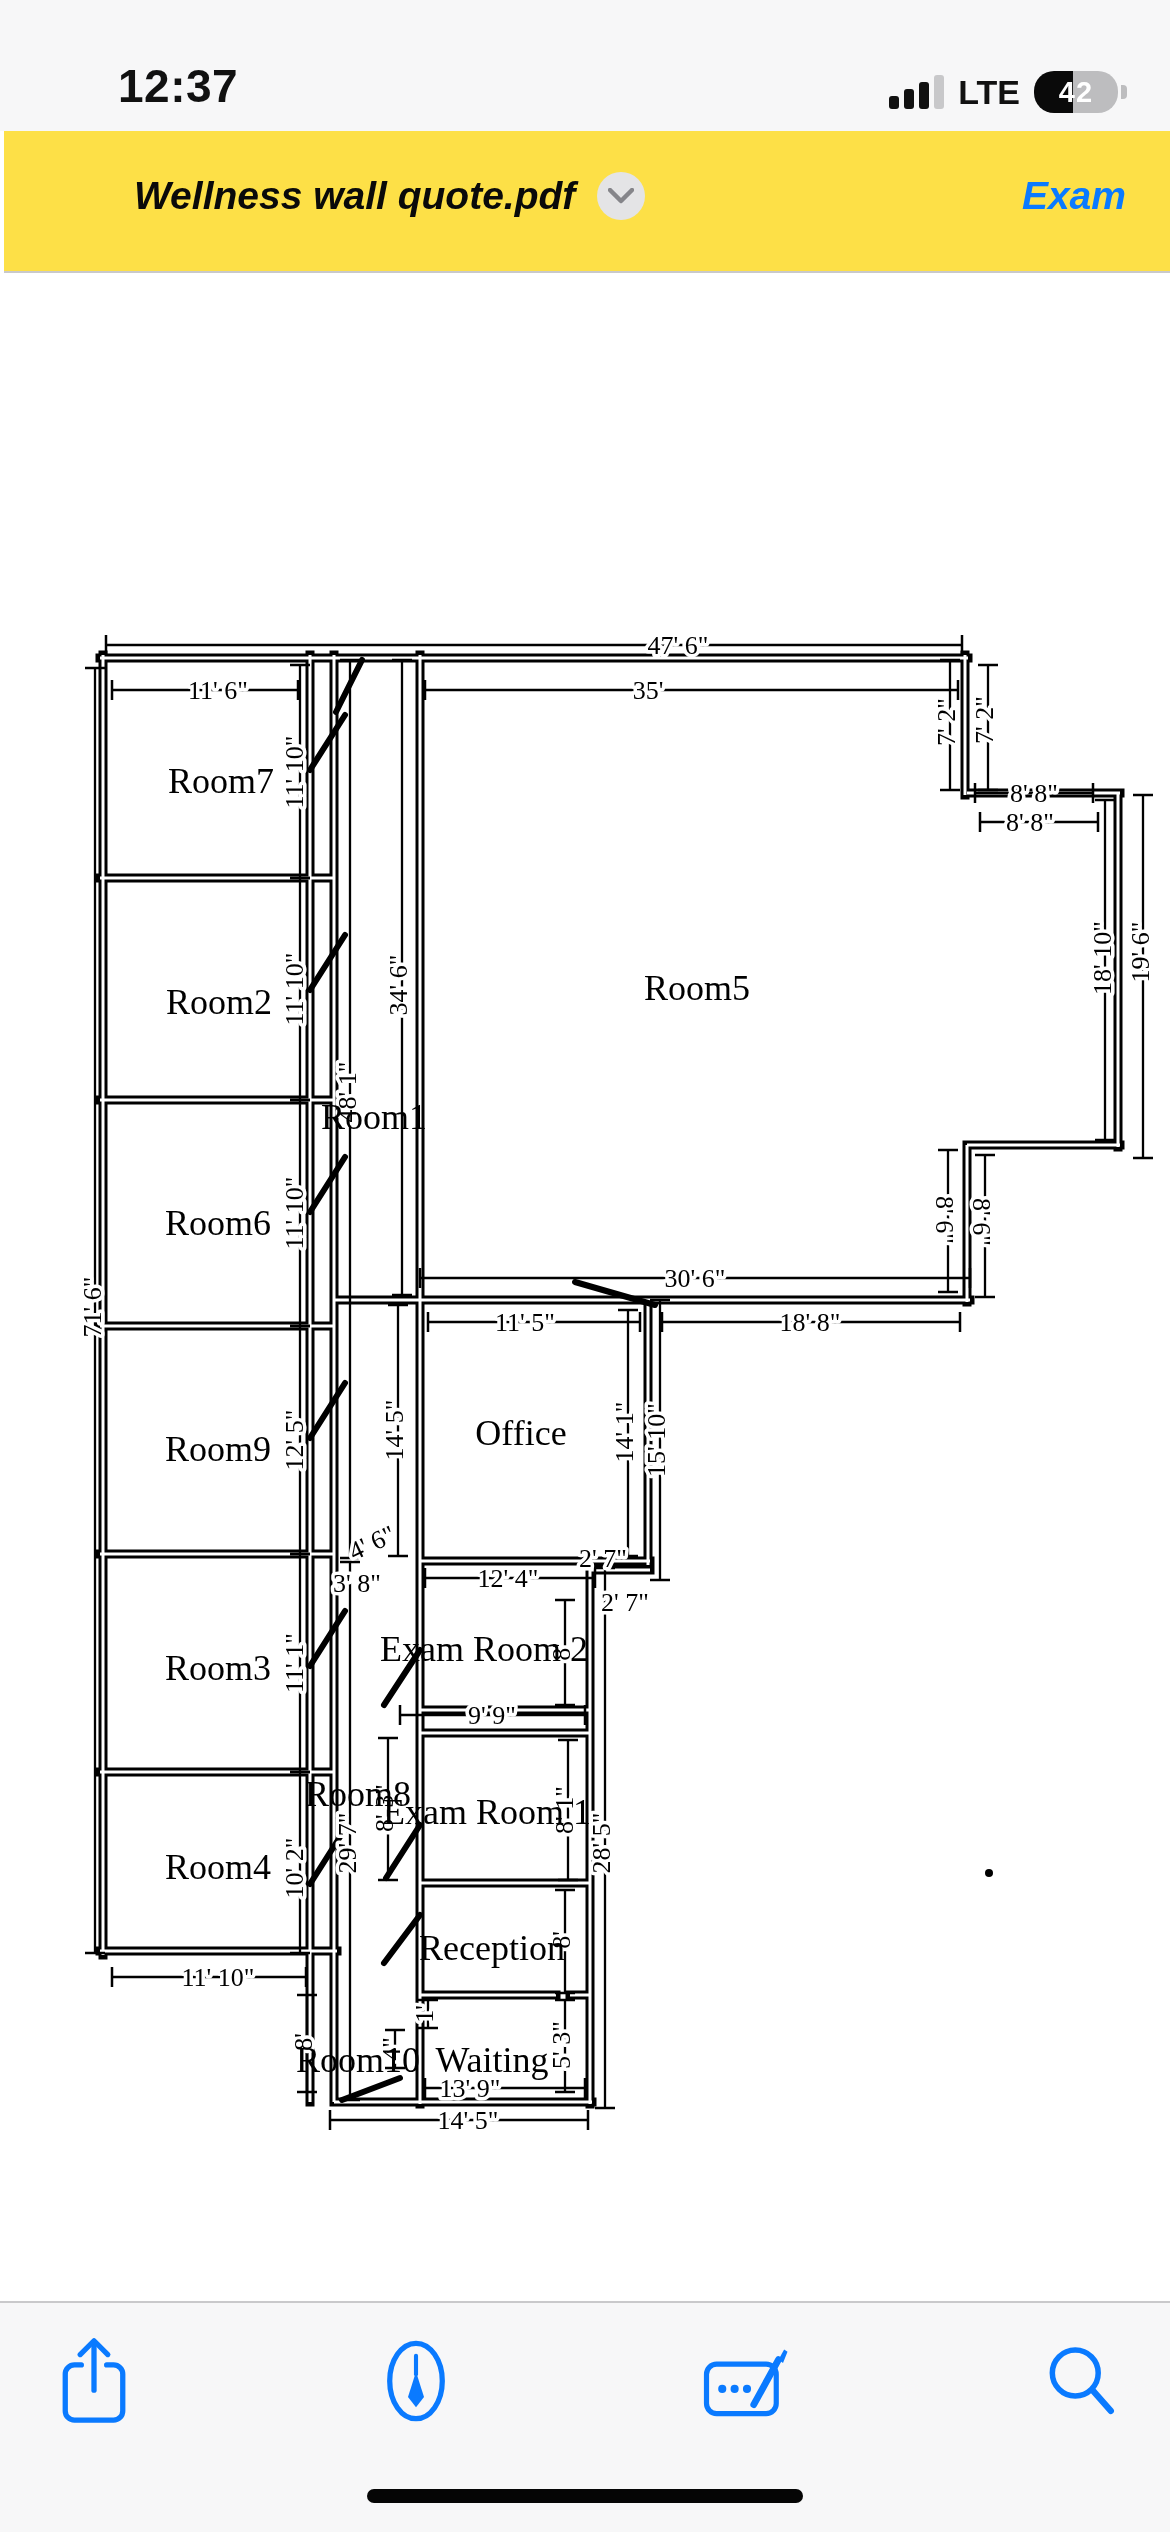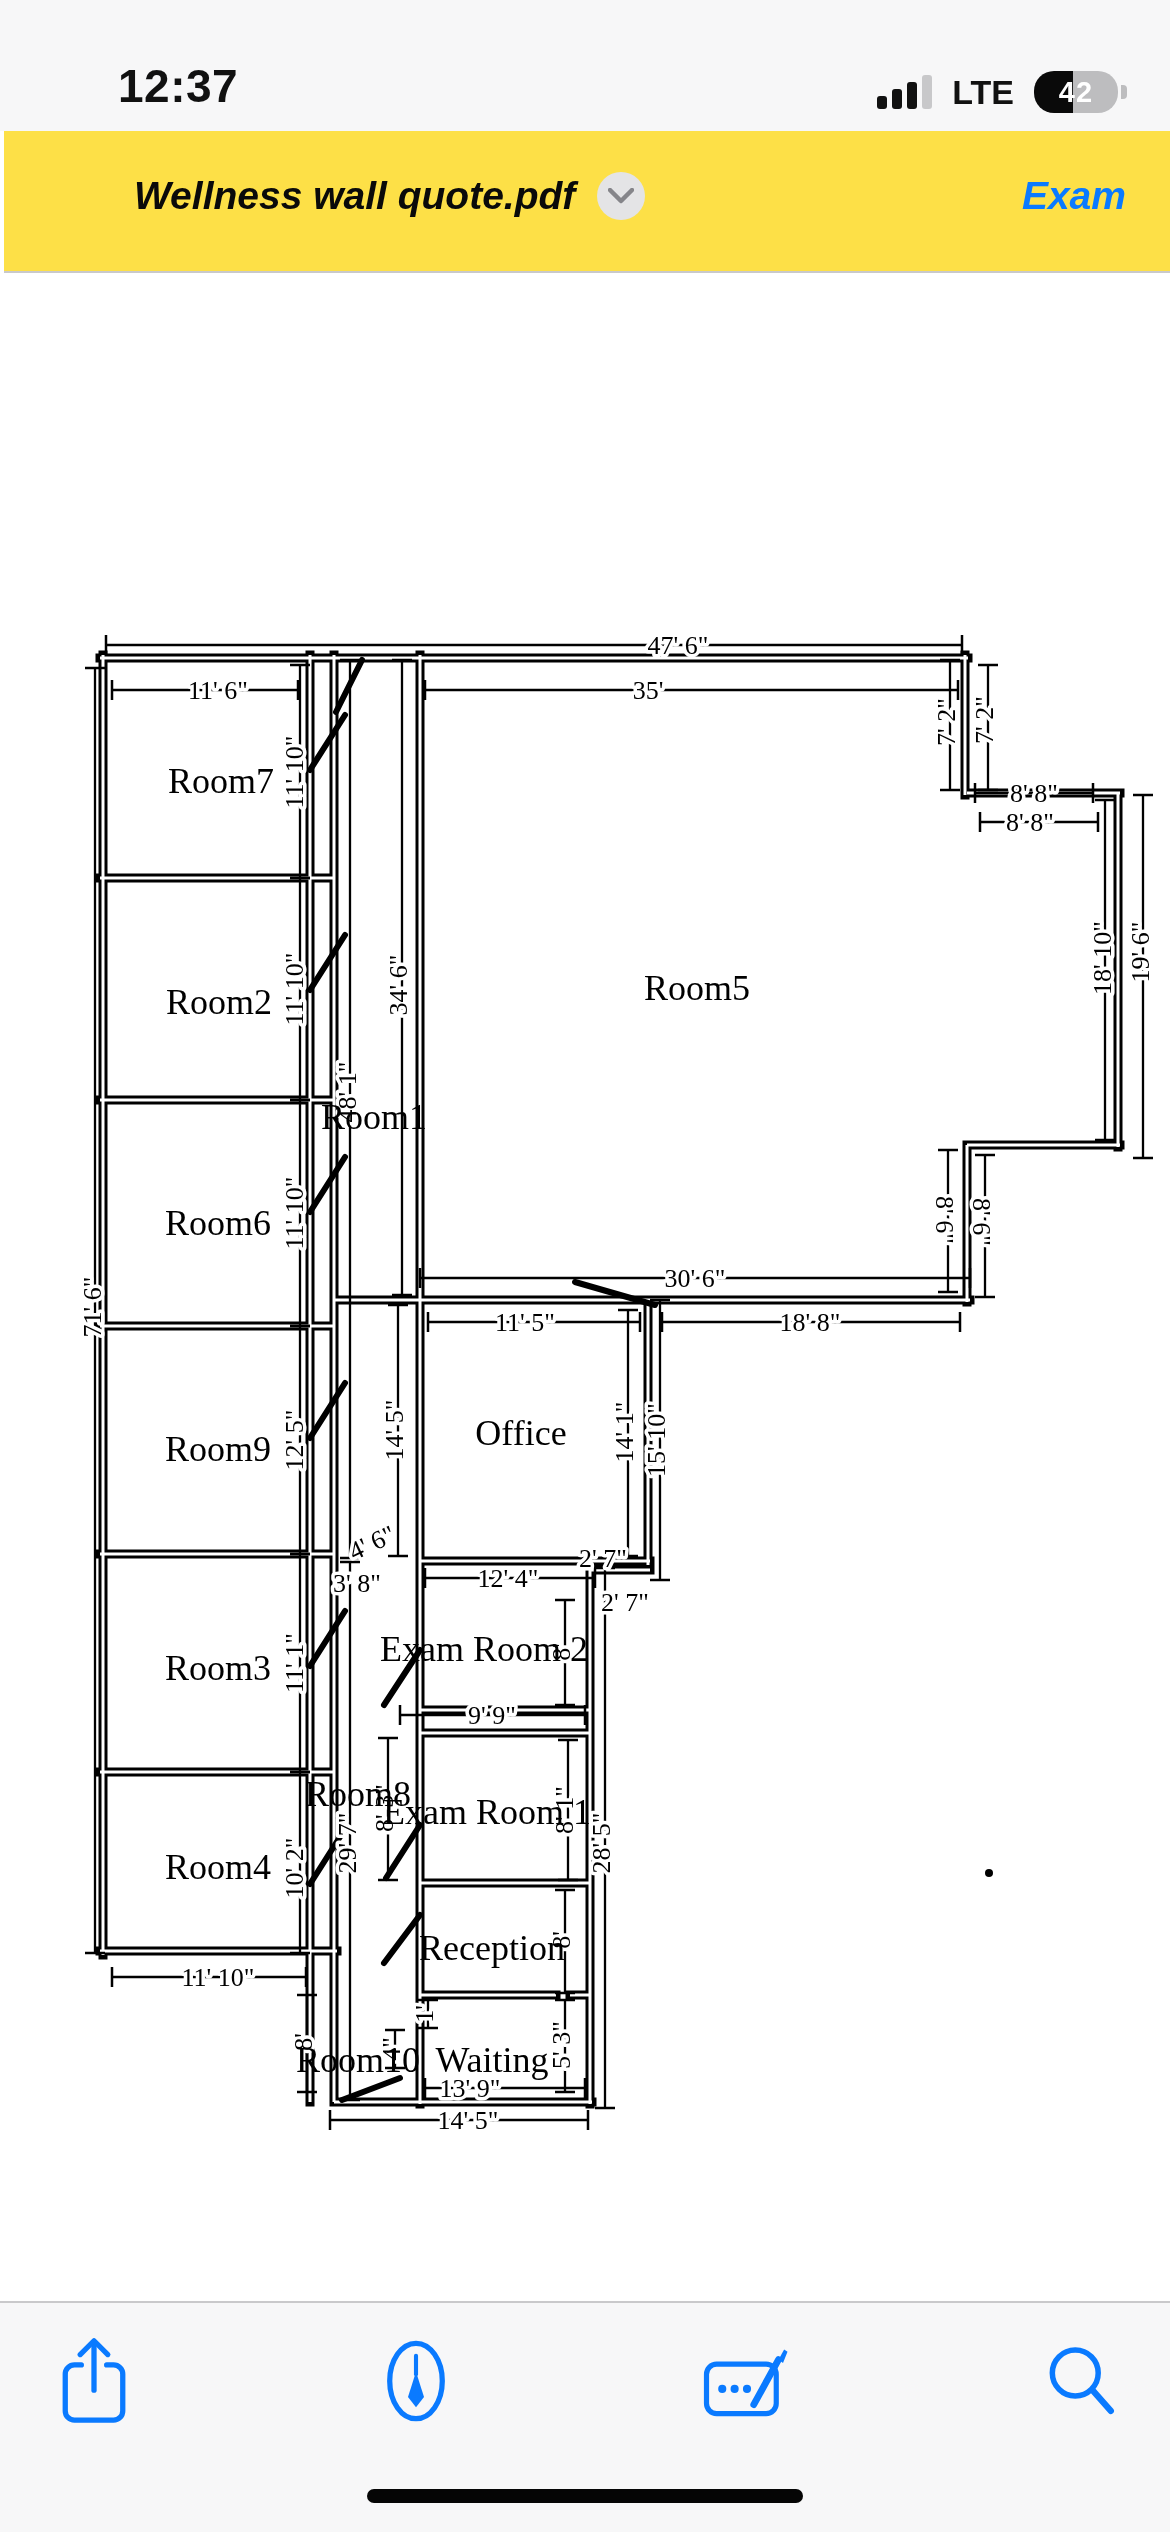--- a/index.html
+++ b/index.html
@@ -5,21 +5,21 @@
   html,body{margin:0;padding:0;}
   body{width:1170px;height:2532px;position:relative;background:#fff;
        font-family:"Liberation Sans",sans-serif;overflow:hidden;}
 
   
   .statusbar{position:absolute;top:0;left:0;width:1170px;height:131px;
              background:#f7f7f8;display:flex;align-items:flex-end;
              justify-content:space-between;box-sizing:border-box;
              padding:0 52px 18px 118px;z-index:30;}
   .time{font-size:46px;font-weight:700;color:#111;letter-spacing:.5px;}
-  .status-right{display:flex;align-items:center;gap:20px;}
+  .status-right{display:flex;align-items:center;gap:14px;}
   .sigbars{display:flex;align-items:flex-end;gap:5px;height:34px;}
   .sigbars span{width:10px;border-radius:3px;background:#111;display:block;}
   .sigbars .b1{height:13px}.sigbars .b2{height:20px}.sigbars .b3{height:27px}
   .sigbars .b4{height:34px;background:#c8c8ca;}
   .lte{font-size:34px;font-weight:600;color:#111;}
   .battery{position:relative;width:84px;height:42px;border-radius:20px;
            background:linear-gradient(to right,#0a0a0a 0 46%,#bdbdbf 46%);
            display:flex;align-items:center;justify-content:center;}
   .battery::after{content:"";position:absolute;right:-9px;top:14px;width:6px;height:14px;
            background:#bdbdbf;border-radius:0 4px 4px 0;}

